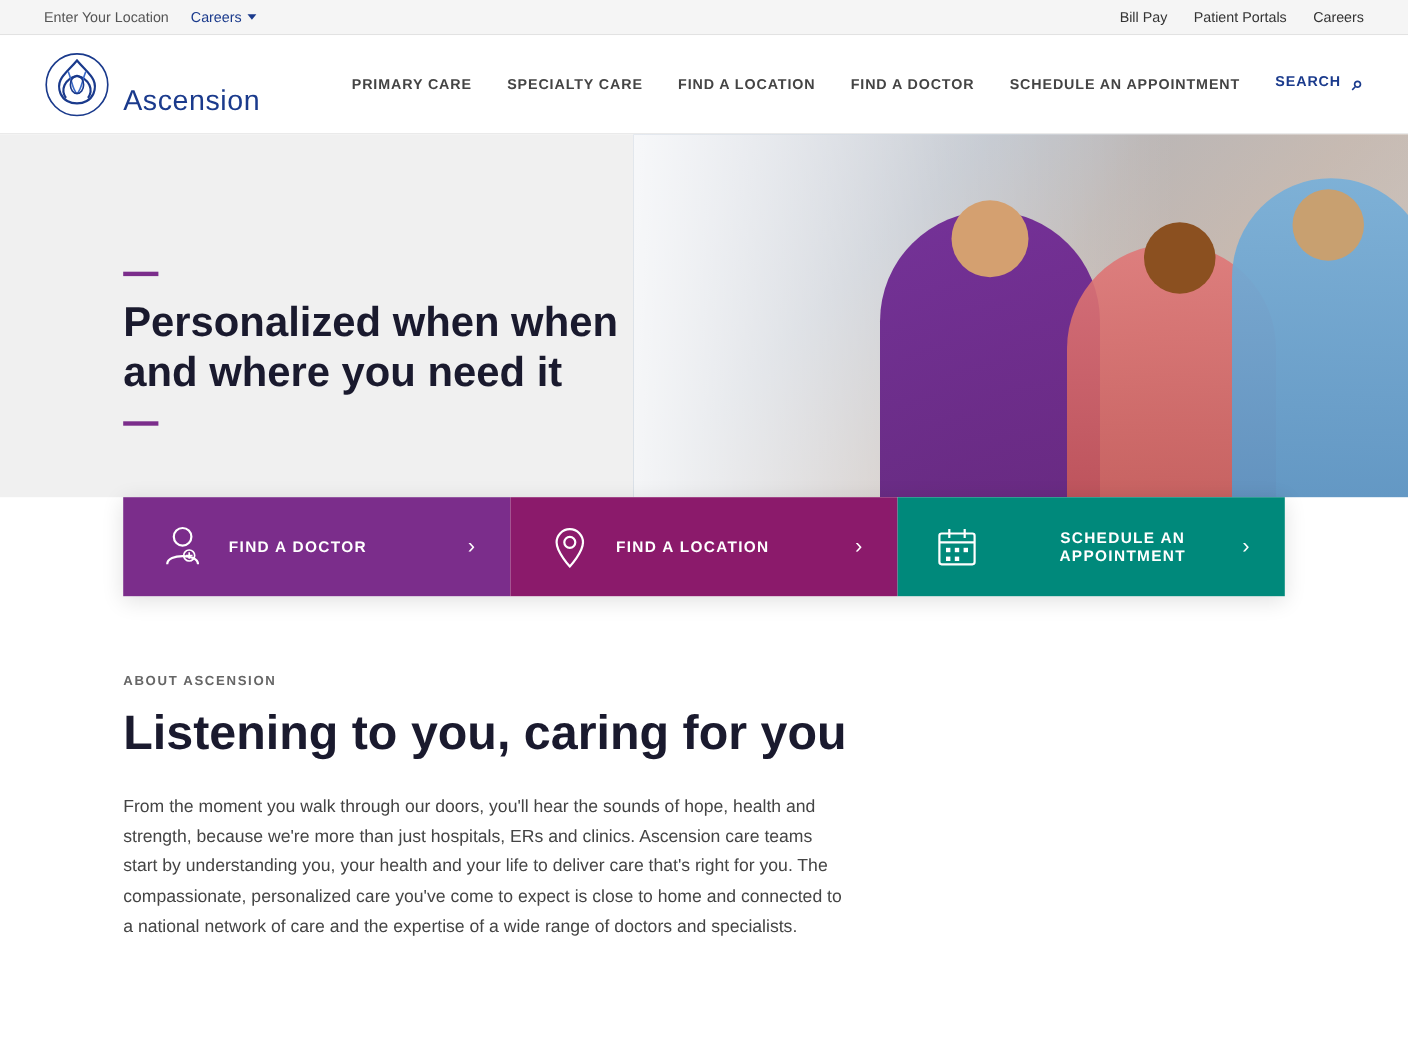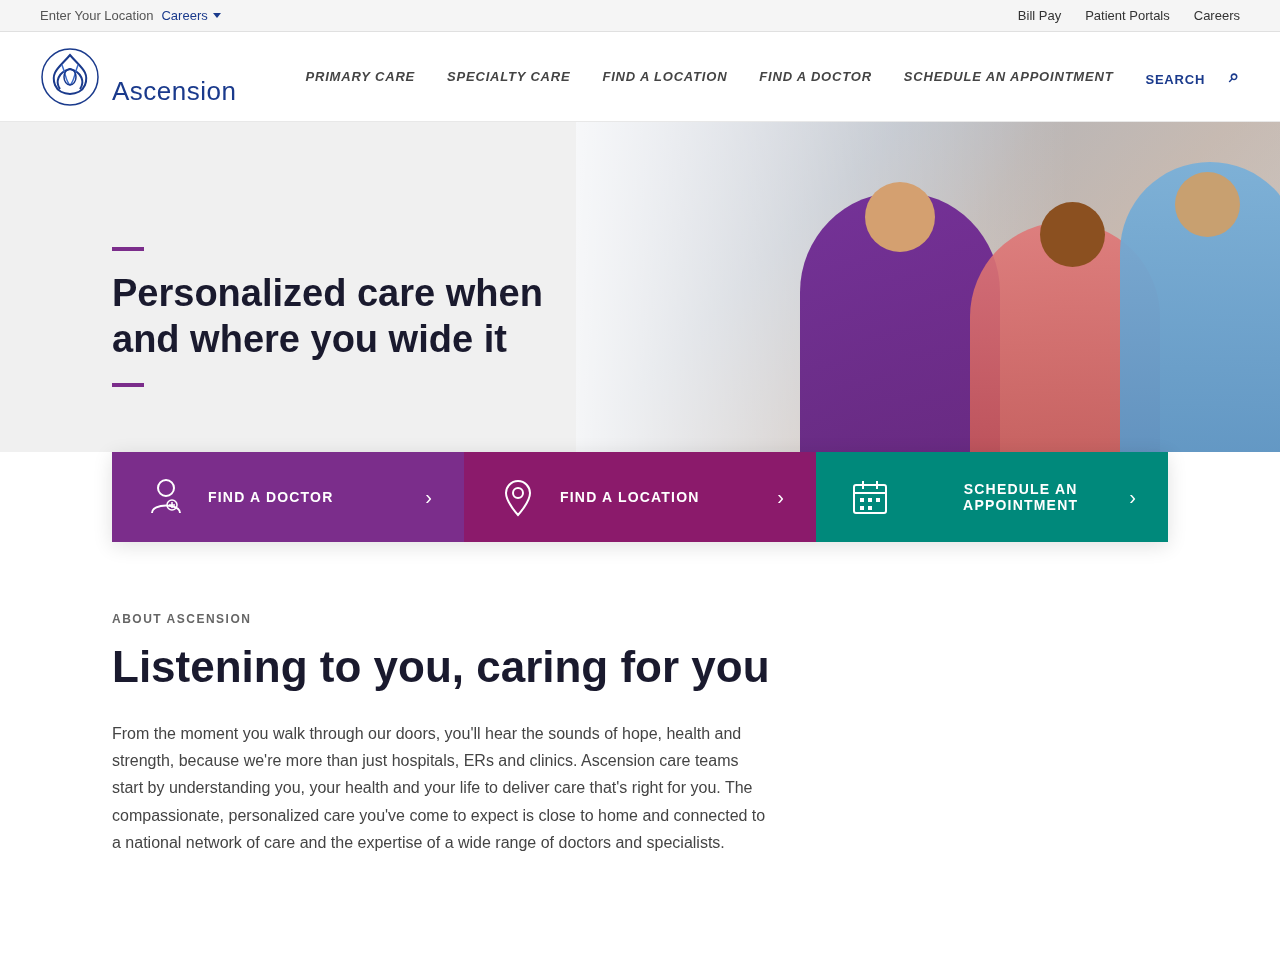--- a/index.html
+++ b/index.html
@@ -9,21 +9,21 @@
     .top-bar {
       background: #f5f5f5;
       padding: 8px 40px;
       display: flex;
       justify-content: space-between;
       align-items: center;
       border-bottom: 1px solid #e0e0e0;
       font-size: 13px;
       color: #555;
     }
-    .top-bar-left { display: flex; align-items: center; gap: 8px; }
+    .top-bar-left { display: flex; align-items: center; gap: 20px; }
     .top-bar-left .change-link { color: #1a3a8c; text-decoration: none; font-weight: 500; display: flex; align-items: center; gap: 3px; }
     .top-bar-right { display: flex; gap: 24px; margin-left: 44px; }
     .top-bar-right a { color: #333; text-decoration: none; font-size: 13px; }
 
     
     .header {
       background: #fff;
       padding: 0 40px;
       display: flex;
       align-items: center;
@@ -37,26 +37,25 @@
 
     .main-nav { display: flex; align-items: center; gap: 32px; }
     .nav-link {
       text-decoration: none;
       font-size: 13px;
       font-weight: 600;
       color: #444;
       letter-spacing: 0.8px;
       text-transform: uppercase;
       padding: 8px 0;
-      font-style: italic;
     }
     .search-nav {
       display: flex;
-      align-items: flex-end;
-      gap: 20px;
+      align-items: flex-start;
+      gap: 6px;
       text-decoration: none;
       font-size: 13px;
       font-weight: 600;
       color: #1a3a8c;
       letter-spacing: 0.8px;
       text-transform: uppercase;
     }
 
     
     .hero {
@@ -254,21 +253,21 @@
       <div style="width:190px; height:290px; background: linear-gradient(180deg, #e07878 0%, #c05050 100%); border-radius:95px 95px 0 0; position:absolute; right:120px; bottom:0; opacity:0.9;"></div>
       <div style="width:180px; height:350px; background: linear-gradient(180deg, #7ab0d8 0%, #5890c0 100%); border-radius:90px 90px 0 0; position:absolute; right:-20px; bottom:0; opacity:0.95;"></div>
 
       <div style="width:70px; height:70px; background:#d4a070; border-radius:50%; position:absolute; right:345px; top:60px;"></div>
       <div style="width:65px; height:65px; background:#8b5020; border-radius:50%; position:absolute; right:175px; top:80px;"></div>
       <div style="width:65px; height:65px; background:#c8a070; border-radius:50%; position:absolute; right:40px; top:50px;"></div>
     </div>
   </div>
   <div class="hero-content">
     <div class="hero-accent-line"></div>
-    <h1 class="hero-title">Personalized care when and where you wide it</h1>
+    <h1 class="hero-title">Personalized when when and where you need it</h1>
     <div class="hero-bottom-line"></div>
   </div>
 </section>
 
 <div class="action-cards-wrapper">
   <div class="action-cards">
 
     <button class="action-card" style="background:#7b2d8b;">
       <div class="action-card-inner">
         <svg class="action-card-icon" viewBox="0 0 44 44" fill="none">

